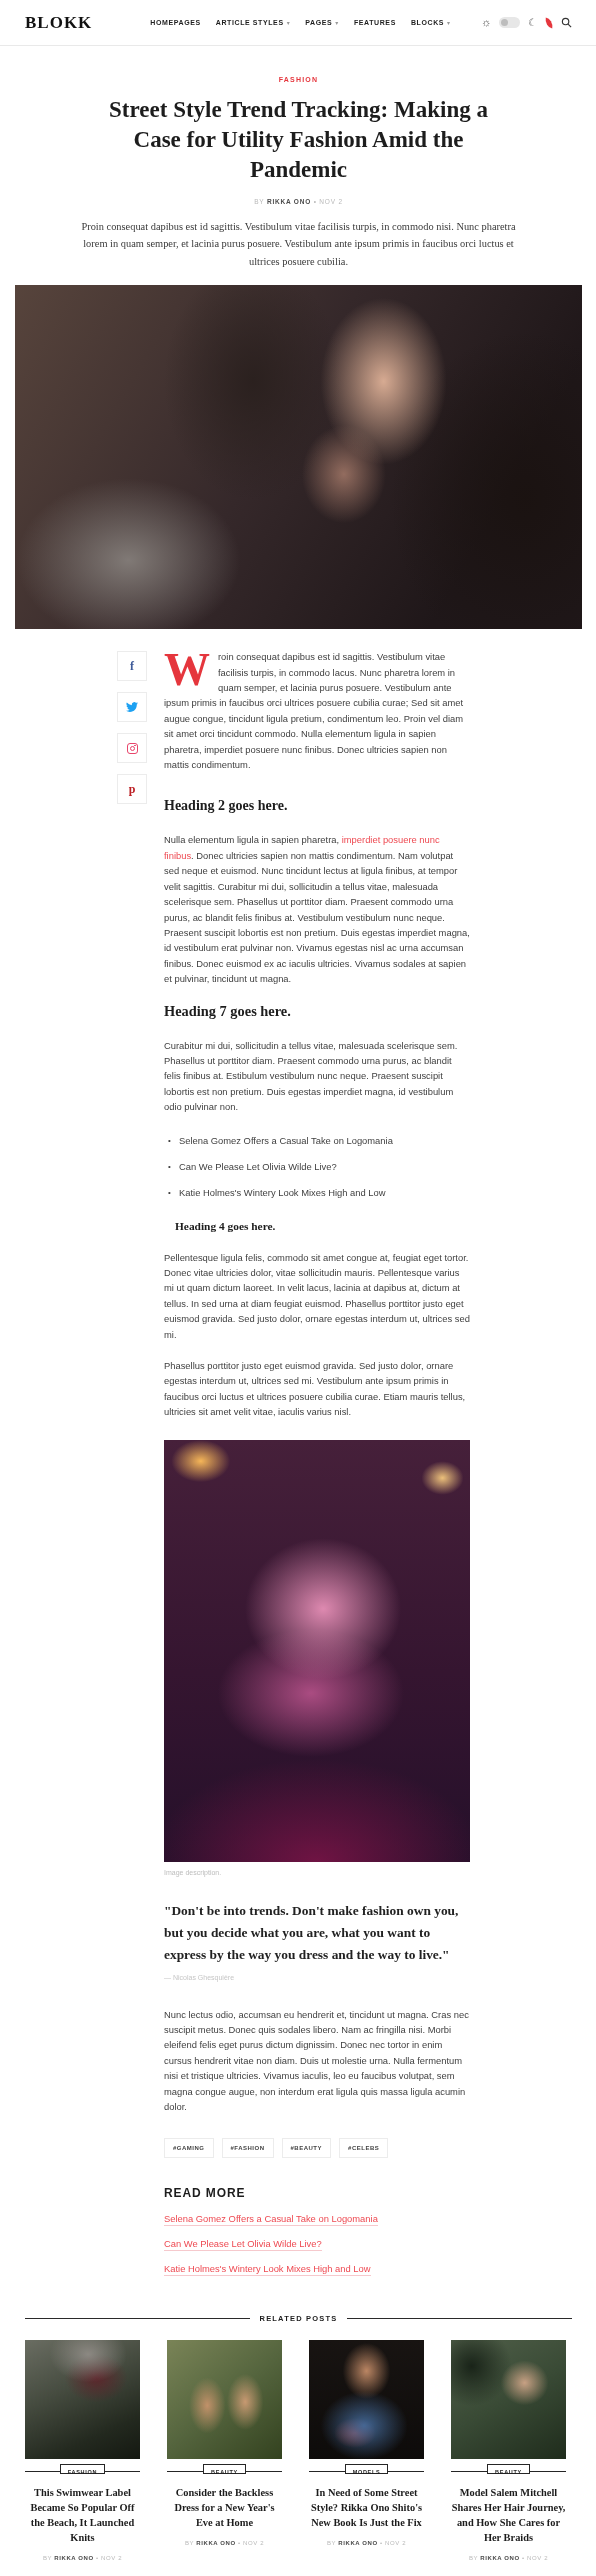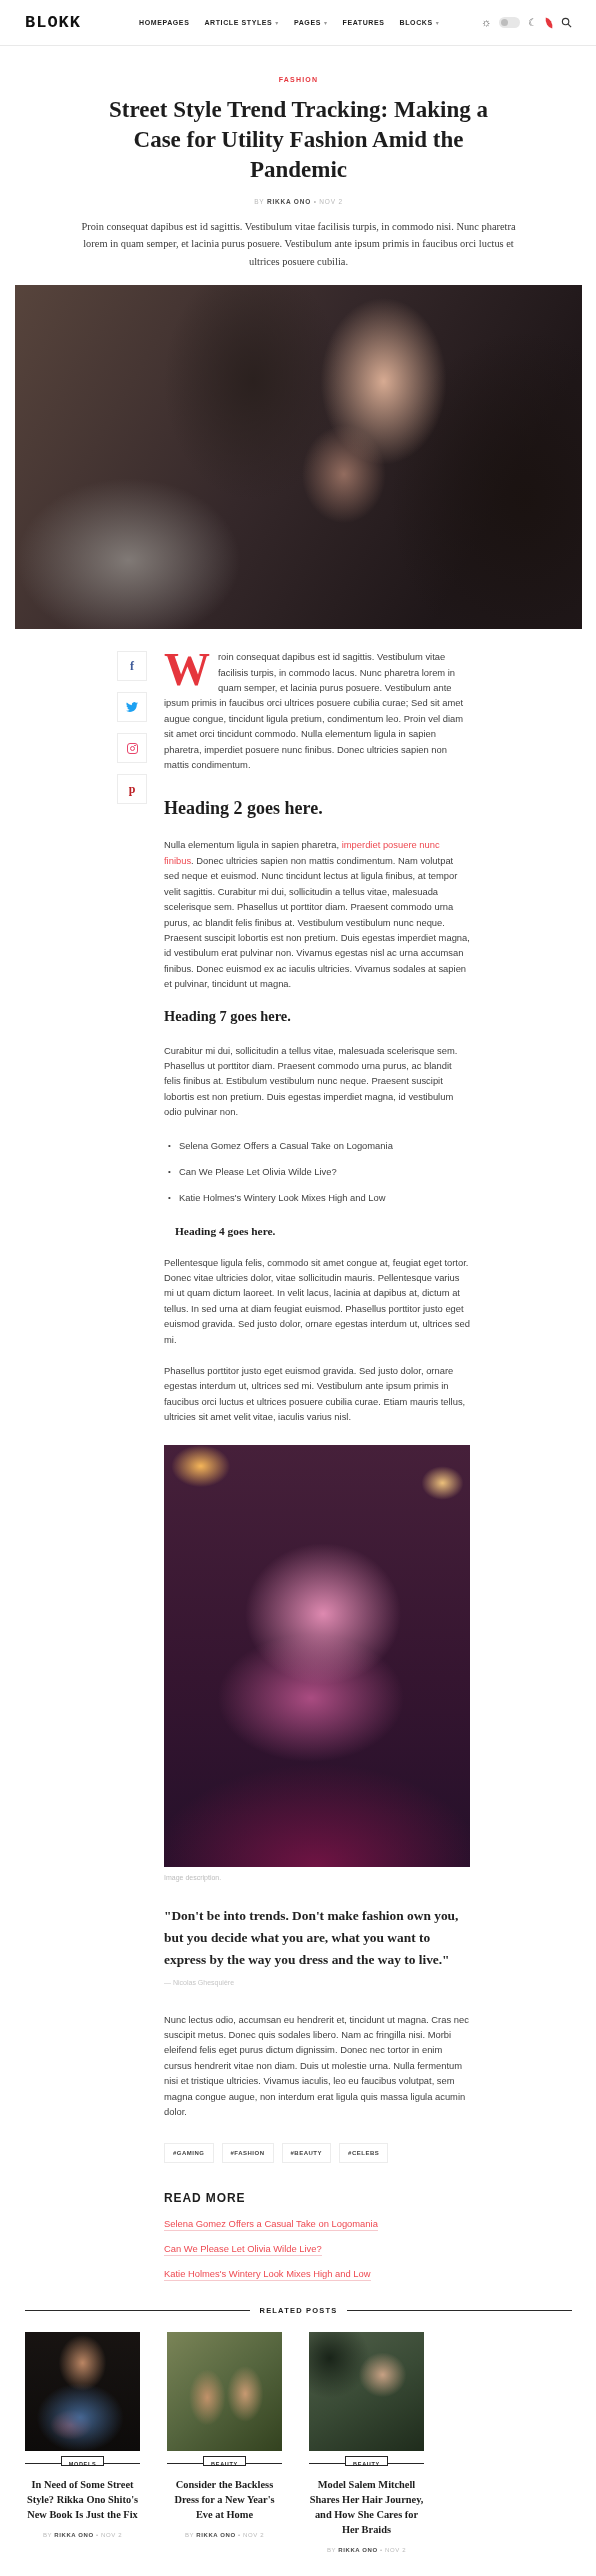--- a/index.html
+++ b/index.html
@@ -1,21 +1,21 @@
 <!DOCTYPE html>
 <html><head>
 <meta charset="utf-8">
 <style>
   * { box-sizing: border-box; margin: 0; padding: 0; }
   html,body { width:597px; background:#fff; }
   body { font-family:"Liberation Sans","DejaVu Sans",sans-serif; color:#3f3f3f; }
 
   
   .header { height:46px; display:flex; align-items:center; padding:0 25px; border-bottom:1px solid #e9e9e9; }
-  .logo { font-family:Liberation Mono, monospace; font-weight:700; font-size:17px; letter-spacing:1px; color:#111; }
+  .logo { font-family:Liberation Serif, serif; font-weight:700; font-size:17px; letter-spacing:1px; color:#111; }
   .nav { display:flex; gap:15px; margin-left:58px; flex:1; }
   .nav-item { font-size:7px; font-weight:700; letter-spacing:0.6px; color:#1f1f1f; display:flex; align-items:center; gap:3px; cursor:pointer; }
   .chev { font-size:6px; color:#999; }
   .tools { display:flex; align-items:center; gap:8px; }
   .sun { font-size:11px; color:#555; line-height:1; }
   .toggle { width:21px; height:11px; border-radius:6px; background:#e7e7e7; position:relative; }
   .toggle .knob { position:absolute; left:2px; top:2px; width:7px; height:7px; border-radius:50%; background:#bdbdbd; }
   .moon { font-size:10px; color:#555; line-height:1; }
   .envato { width:8px; height:10px; background:#e5363d; border-radius:0 100% 0 100%; transform:rotate(8deg); }
 
@@ -42,21 +42,21 @@
   .share-btn { width:30px; height:30px; border:1px solid #ececec; background:#fff; display:flex; align-items:center; justify-content:center; cursor:pointer; }
   .fb { font-family:"Liberation Serif",serif; font-weight:700; font-size:12px; color:#3d5a98; }
   .pin { font-family:"Liberation Serif",serif; font-weight:700; font-size:12px; color:#bd2126; }
   .ig { width:11px; height:11px; border:1.3px solid #e8456b; border-radius:3px; position:relative; display:inline-block; }
   .ig::after { content:""; position:absolute; inset:2px; border:1.3px solid #e8456b; border-radius:50%; }
   .ig::before { content:""; position:absolute; top:0.8px; right:0.8px; width:1.6px; height:1.6px; background:#e8456b; border-radius:50%; }
 
   .content { margin-left:164px; width:306px; }
   .content p.body { font-size:9.4px; line-height:15.4px; margin-bottom:16px; }
   .dropcap { float:left; font-family:"Liberation Serif","DejaVu Serif",serif; font-weight:700; font-size:46px; line-height:36px; color:#e5363d; margin:3px 8px 0 0; }
-  h2.ah { font-family:"Liberation Serif","DejaVu Serif",serif; font-size:18px; color:#1d1d1d; margin:26px 0 18px; font-weight:700; }
+  h2.ah { font-family:"Liberation Serif","DejaVu Serif",serif; font-size:14px; color:#1d1d1d; margin:26px 0 18px; font-weight:700; }
   h3.ah { font-family:"Liberation Serif","DejaVu Serif",serif; font-size:14.4px; color:#1d1d1d; margin:14px 0 18px; font-weight:700; }
   h4.ah { font-family:"Liberation Serif","DejaVu Serif",serif; font-size:11.4px; color:#1d1d1d; margin:14px 11px 18px; font-weight:700; }
   .red-link { color:#ee4a52; cursor:pointer; }
   ul.alist { list-style:none; margin:18px 0 20px 4px; }
   ul.alist li { font-size:9.4px; line-height:15px; margin-bottom:11px; padding-left:11px; position:relative; }
   ul.alist li::before { content:"•"; position:absolute; left:0; top:0; font-size:8px; color:#3f3f3f; }
 
   .inline-image { width:306px; height:422px; margin:20px 0 7px;
     background:
       radial-gradient(42px 30px at 12% 5%, rgba(255,190,90,.95), rgba(255,190,90,0) 70%),
@@ -69,21 +69,21 @@
   .caption { font-size:7px; color:#bcbcbc; margin-bottom:24px; }
   blockquote.q { font-family:"Liberation Serif","DejaVu Serif",serif; font-size:13.4px; line-height:22px; color:#222; font-weight:600; margin:4px 0 8px; }
   .cite { font-size:7px; color:#c6c6c6; margin-bottom:26px; }
 
   .tags { display:flex; gap:8px; margin:24px 0 28px; }
   .tag { border:1px solid #ececec; padding:6px 8px; font-size:6px; font-weight:700; letter-spacing:0.5px; color:#3f3f3f; cursor:pointer; }
   .read-more-label { font-size:12px; font-weight:700; letter-spacing:0.9px; color:#1d1d1d; margin-bottom:13px; }
   .rm-link { display:table; font-size:9.4px; color:#ee4a52; margin-bottom:12px; border-bottom:1px solid #f6c9cd; padding-bottom:1px; cursor:pointer; }
 
   
-  .related { margin-top:25px; }
+  .related { margin-top:38px; }
   .related-head { display:flex; align-items:center; gap:10px; margin:0 25px; }
   .rline { flex:1; height:1px; background:#2a2a2a; }
   .related-title { font-size:7.5px; font-weight:700; letter-spacing:1.2px; color:#1d1d1d; }
   .cards { display:flex; gap:27px; margin:17px 25px 0; }
   .card { width:115px; }
   .card-img { height:119px; cursor:pointer; }
   .ci1 { background: radial-gradient(55px 40px at 55% 12%, rgba(150,145,140,.85), rgba(150,145,140,0) 70%),
                    radial-gradient(45px 35px at 62% 32%, rgba(96,32,40,.85), rgba(96,32,40,0) 70%),
                    linear-gradient(155deg,#6a6d62 0%,#454b3f 40%,#23291f 75%,#141811 100%); }
   .ci2 { background: radial-gradient(34px 40px at 50% 26%, rgba(196,140,104,.95), rgba(196,140,104,0) 70%),
@@ -215,54 +215,67 @@
 </div>
 
 <div class="related">
   <div class="related-head">
     <div class="rline"></div>
     <div class="related-title">RELATED POSTS</div>
     <div class="rline"></div>
   </div>
   <div class="cards">
 
+    <div class="card">
+      <div class="card-img ci1"></div>
+      <div class="badge-row">
+          <span class="badge">FASHION</span>
+        </div>
+      <div class="card-title">This Swimwear Label Became So Popular Off the Beach, It Launched Knits</div>
+      <div class="card-meta">
+        <span>BY</span>
+        <span class="author">RIKKA ONO</span>
+        <span>•</span>
+        <span>NOV 2</span>
+      </div>
+    </div>
+
+    <div class="card">
+      <div class="card-img ci3"></div>
+      <div class="badge-row">
+          <span class="badge">BEAUTY</span>
+        </div>
+      <div class="card-title">Consider the Backless Dress for a New Year's Eve at Home</div>
+      <div class="card-meta">
+        <span>BY</span>
+        <span class="author">RIKKA ONO</span>
+        <span>•</span>
+        <span>NOV 2</span>
+      </div>
+    </div>
 
     <div class="card">
       <div class="card-img ci2"></div>
       <div class="badge-row">
           <span class="badge">MODELS</span>
         </div>
       <div class="card-title">In Need of Some Street Style? Rikka Ono Shito's New Book Is Just the Fix</div>
       <div class="card-meta">
         <span>BY</span>
         <span class="author">RIKKA ONO</span>
         <span>•</span>
         <span>NOV 2</span>
       </div>
     </div>
 
     <div class="card">
-      <div class="card-img ci3"></div>
+      <div class="card-img ci4"></div>
       <div class="badge-row">
           <span class="badge">BEAUTY</span>
         </div>
-      <div class="card-title">Consider the Backless Dress for a New Year's Eve at Home</div>
-      <div class="card-meta">
-        <span>BY</span>
-        <span class="author">RIKKA ONO</span>
-        <span>•</span>
-        <span>NOV 2</span>
-      </div>
-    </div>
-
-    <div class="card">
-      <div class="card-img ci4"></div>
-      <div class="badge-row">
-          <span class="badge">BEAUTY</span>
-        </div>
       <div class="card-title">Model Salem Mitchell Shares Her Hair Journey, and How She Cares for Her Braids</div>
       <div class="card-meta">
         <span>BY</span>
         <span class="author">RIKKA ONO</span>
         <span>•</span>
         <span>NOV 2</span>
       </div>
     </div>
 
   </div>

